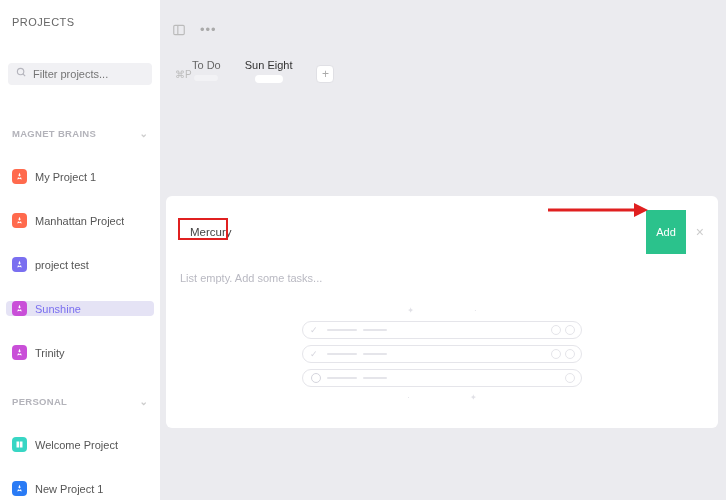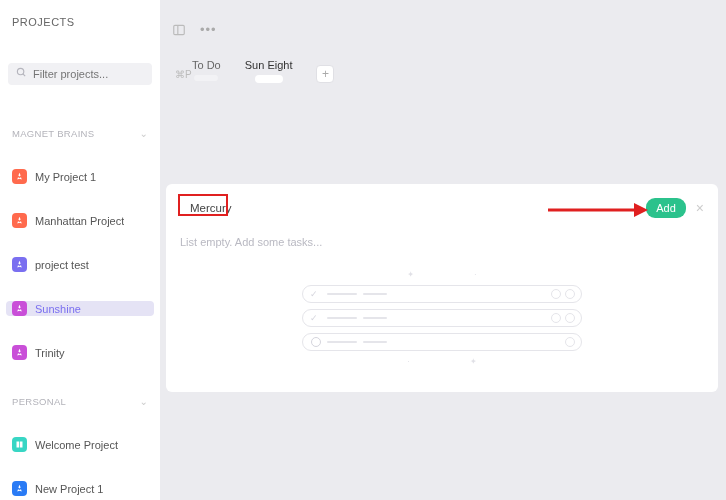--- a/index.html
+++ b/index.html
@@ -39,21 +39,21 @@
     height: 33px;
   }
   .search-icon { color:#aaa; margin-right:6px; font-size:12px; }
   .filter-input {
     border: none; background: transparent; outline: none;
     flex: 1; font-size: 11px; color: #888;
   }
   .shortcut { font-size: 10px; color: #bbb; }
   .section-header {
     display:flex; align-items:center; justify-content:space-between;
-    padding: 4px 12px 2px; margin-top:4px;
+    padding: 4px 12px 2px; margin-top:4px;font-weight:bold;
   }
   .section-label {
     font-size: 9.5px; color:#b3b3ba; letter-spacing:.3px;
   }
   .chevron-down { color:#ccc; font-size:10px; }
   .project-item {
     display:flex; align-items:center;
     height: 20px; margin: 1px 6px;
     padding: 0 6px; border-radius: 4px;
     cursor: pointer;
@@ -89,21 +89,21 @@
   .tab-label.active { color:#333; font-weight:500; }
   .add-tab {
     width:18px; height:18px; border:1px solid #e0e0e5; border-radius:4px;
     display:flex; align-items:center; justify-content:center;
     color:#aaa; font-size:12px; margin-top:6px; cursor:pointer;
     background:#fff;
   }
 
   
   .panel {
-    position:absolute; left:6px; right:8px; top:184px;
+    position:absolute; left:6px; right:8px; top:196px;
     background:#fff; border-radius:6px;
     padding: 14px 14px 26px;
     box-shadow: 0 0 0 rgba(0,0,0,0);
   }
   .panel-header {
     display:flex; align-items:center; justify-content:space-between;
     margin-bottom: 18px;
   }
   .panel-title-wrap { position:relative; }
   .panel-title {
@@ -111,21 +111,21 @@
     padding: 4px 10px;
   }
   .red-box {
     position:absolute; left:-2px; top:-4px;
     width:50px; height:22px;
     border:2px solid #e02020; pointer-events:none;
   }
   .panel-actions { display:flex; align-items:center; gap:10px; }
   .add-btn {
     background:#2bc28c; color:#fff; border:none;
-    padding: 4px 10px; font-size:11px; border-radius:9px;
+    padding: 16px 10px; font-size:11px; border-radius:0;
     cursor:pointer;
   }
   .close-x { color:#ccc; font-size:14px; cursor:pointer; }
   .empty-msg { text-align:left; font-size:11px; color:#b9b9c2; margin-bottom:22px; }
   .empty-illus { display:flex; flex-direction:column; align-items:center; gap:6px; }
   .task-row {
     width:280px; height:18px; border:1px solid #e5e5ea; border-radius:10px;
     display:flex; align-items:center; padding:0 8px; position:relative;
   }
   .task-row::before {

